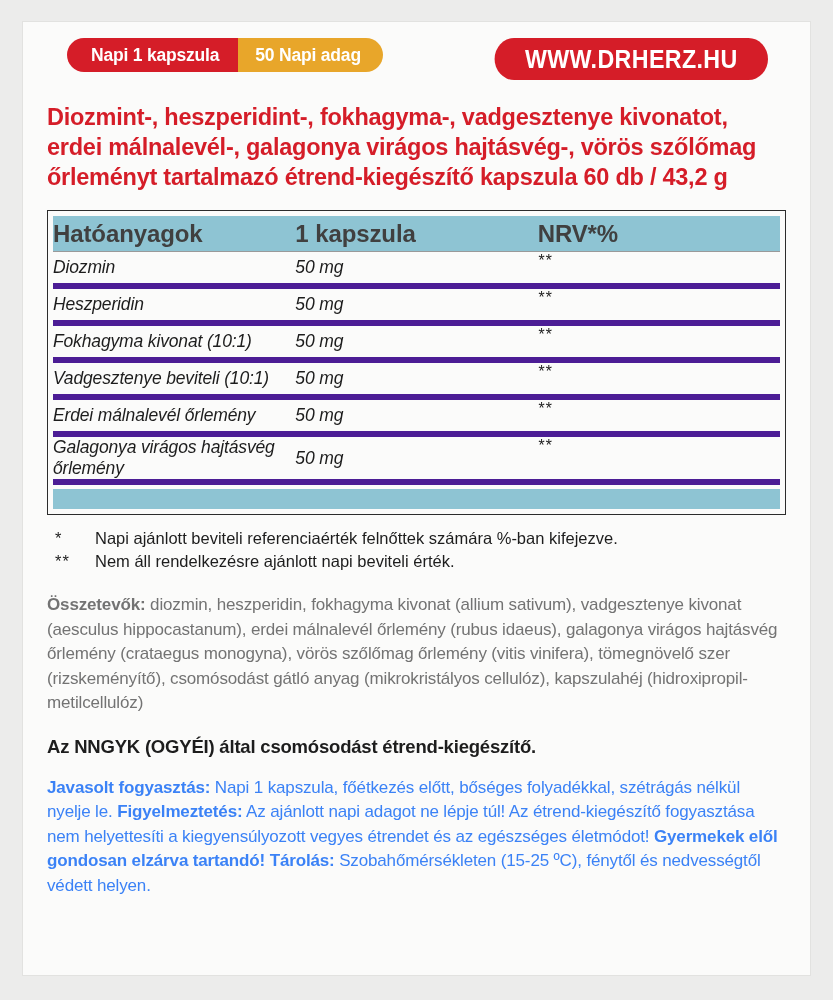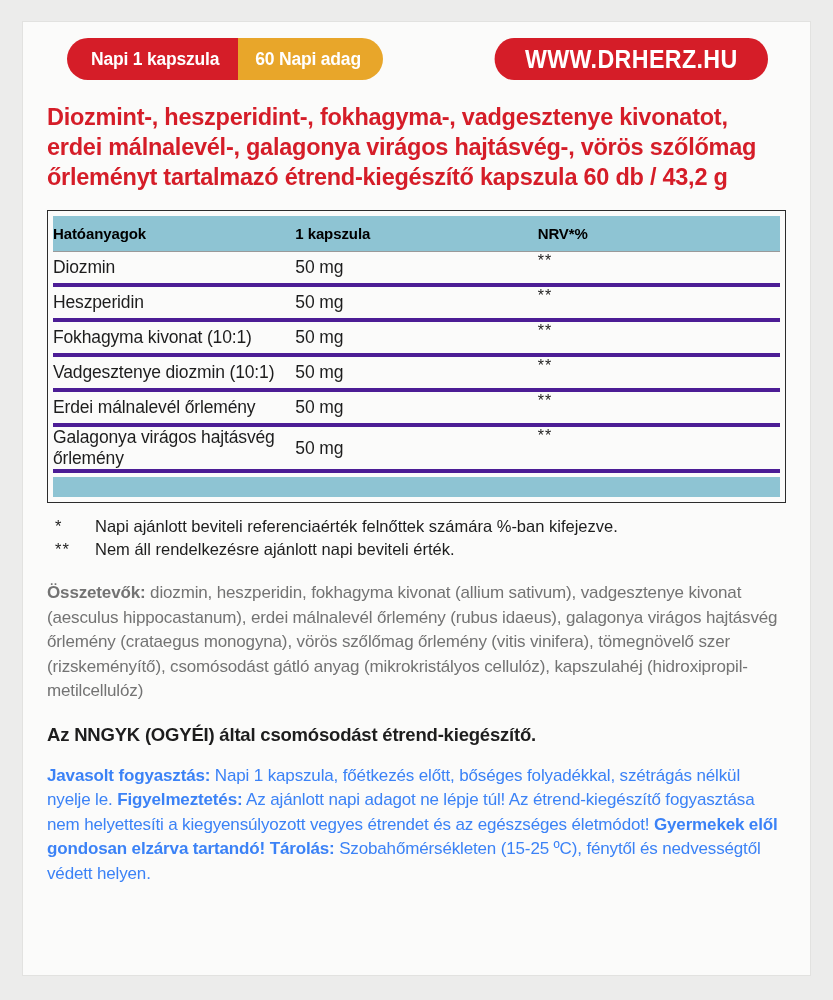--- a/index.html
+++ b/index.html
@@ -32,21 +32,21 @@
     position: relative;
     height: 62px;
     padding-top: 16px;
     box-sizing: border-box;
   }
   .pill-group {
     position: absolute;
     left: 22px;
     top: 16px;
     display: flex;
-    height: 42px;
+    height: 34px;
     border-radius: 21px;
     overflow: hidden;
   }
   .pill-red,
   .pill-orange {
     display: flex;
     align-items: center;
     justify-content: center;
     font-size: 17.5px;
     font-weight: bold;
@@ -105,38 +105,39 @@
     border-collapse: collapse;
     table-layout: fixed;
   }
   table.facts th,
   table.facts td {
     padding: 0;
     text-align: left;
   }
   thead th {
     background: #8ec4d3;
-    color: #000000;
-    font-size: 15px;
+    color: #404040;
+    font-size: 24px;
     font-weight: bold;
     height: 35px;
     letter-spacing: -0.1px;
     vertical-align: middle;
   }
   th.col-name { padding-left: 12px; }
   th.col-dose { text-align: center; }
   th.col-nrv  { text-align: right; padding-right: 10px; }
 
   tbody td {
     font-size: 17.5px;
     color: #1d1d1d;
     height: 31px;
-    border-bottom: 4px solid #4c1d95;
+    border-bottom: 6px solid #4c1d95;
     vertical-align: middle;
     letter-spacing: -0.15px;
+    font-style: italic;
   }
   tbody tr:first-child td { border-top: 1px solid #9a9a9a; }
   td.col-name { padding-left: 12px; }
   td.col-dose { text-align: center; }
   td.col-nrv {
     text-align: right;
     padding-right: 10px;
     vertical-align: top;
     line-height: 17px;
     font-size: 16px;
@@ -191,21 +192,21 @@
   .b { font-weight: bold; }
 </style>
 </head>
 <body>
 
 <div class="label-panel">
 
   <div class="badge-row">
     <div class="pill-group">
       <div class="pill-red">Napi 1 kapszula</div>
-      <div class="pill-orange">60 Napi adag</div>
+      <div class="pill-orange">50 Napi adag</div>
     </div>
     <div class="url-badge">WWW.DRHERZ.HU</div>
   </div>
 
   <div class="product-title">Diozmint-, heszperidint-, fokhagyma-, vadgesztenye kivonatot, erdei málnalevél-, galagonya virágos hajtásvég-, vörös szőlőmag őrleményt tartalmazó étrend-kiegészítő kapszula 60 db / 43,2 g</div>
 
   <div class="table-frame">
     <table class="facts">
       <thead>
         <tr>
@@ -224,21 +225,21 @@
           <td class="col-name">Heszperidin</td>
           <td class="col-dose">50 mg</td>
           <td class="col-nrv">**</td>
         </tr>
         <tr>
           <td class="col-name">Fokhagyma kivonat (10:1)</td>
           <td class="col-dose">50 mg</td>
           <td class="col-nrv">**</td>
         </tr>
         <tr>
-          <td class="col-name">Vadgesztenye diozmin (10:1)</td>
+          <td class="col-name">Vadgesztenye beviteli (10:1)</td>
           <td class="col-dose">50 mg</td>
           <td class="col-nrv">**</td>
         </tr>
         <tr>
           <td class="col-name">Erdei málnalevél őrlemény</td>
           <td class="col-dose">50 mg</td>
           <td class="col-nrv">**</td>
         </tr>
         <tr>
           <td class="col-name">Galagonya virágos hajtásvég őrlemény</td>

